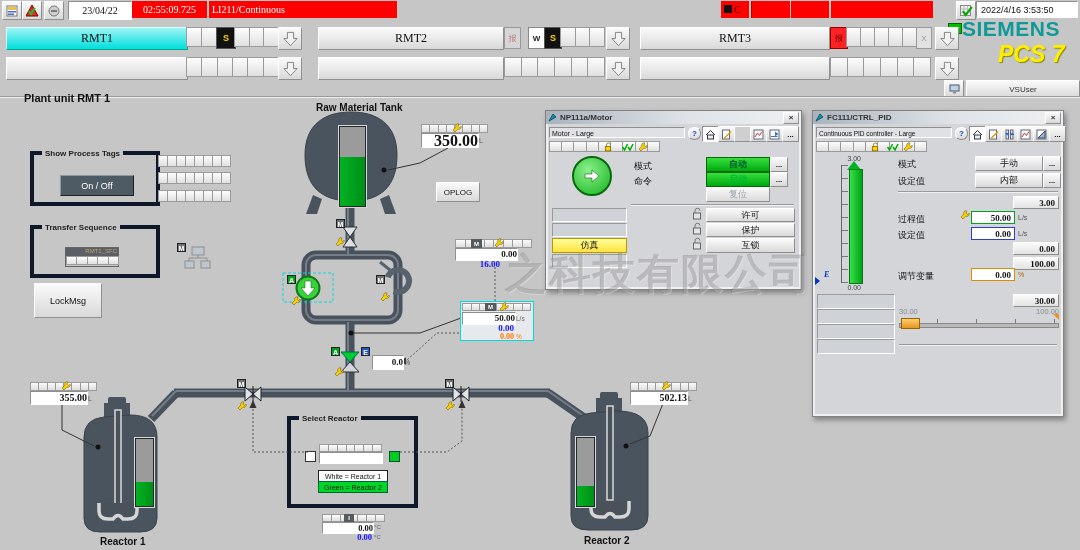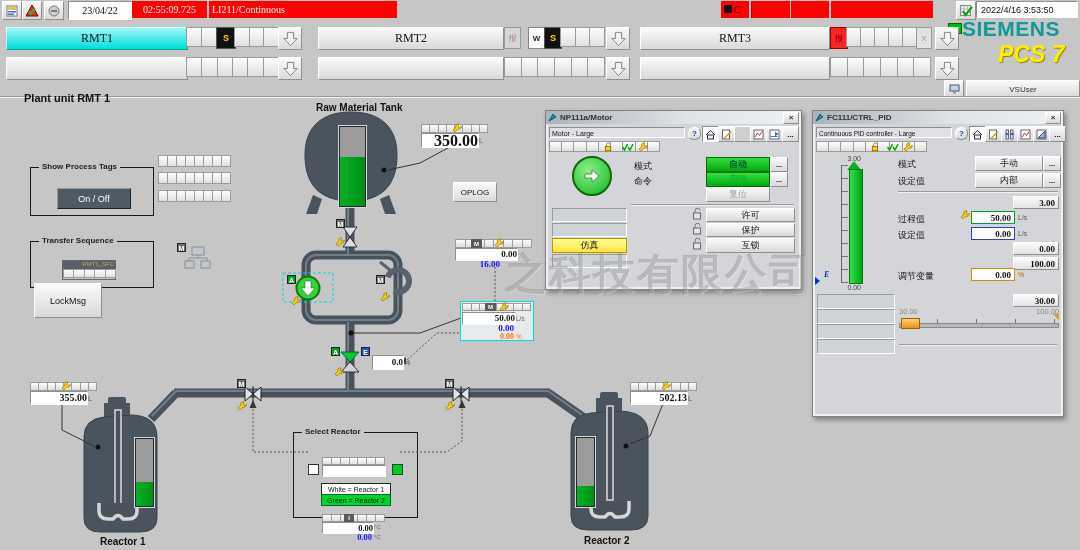--- a/index.html
+++ b/index.html
@@ -12,21 +12,21 @@
   .red{background:#ff0000;color:#fff;}
   .cells{display:flex;}
   .cells i{flex:1;background:linear-gradient(180deg,#fdfdfd,#e0e0e0);border:1px solid #9b9b9b;margin-right:-1px;}
   .btxt{display:flex;align-items:center;justify-content:center;}
   .val{font-family:"Liberation Serif",serif;font-weight:bold;text-align:right;}
   .badge{position:absolute;width:9px;height:9px;font:bold 7px "Liberation Sans",sans-serif;
          text-align:center;line-height:9px;border:1px solid #222;box-sizing:border-box;color:#fff;}
   .bm{background:#6d7277;} .ba{background:#00a41c;} .be{background:#1d57c8;}
   .gauge{position:absolute;background:#9b9b9b;border:1px solid #24292e;box-shadow:0 0 0 1px #d8d8d8;}
   .gfill{position:absolute;left:0;right:0;bottom:0;background:linear-gradient(90deg,#00b321,#008f18);}
-  .grp{position:absolute;border:1px solid #0f172a;margin-top:16px;}
+  .grp{position:absolute;border:4px solid #0f172a;}
   .grp>u{position:absolute;top:-6px;left:8px;background:#c6c6c6;padding:0 3px;
          font:bold 8px "Liberation Sans",sans-serif;text-decoration:none;color:#222;}
   .fp{position:absolute;background:#d3d5d9;border:1px solid #828282;outline:2px solid #eef0f2;outline-offset:-3px;
       box-shadow:2px 3px 5px rgba(0,0,0,.35);z-index:5;}
   .fp-title{position:absolute;left:0;top:0;right:0;height:13px;display:flex;align-items:center;gap:3px;
       padding:0 2px;background:linear-gradient(90deg,#aab3bd,#dfe3e7 55%,#eef0f3);
       font:bold 8px "Liberation Sans",sans-serif;color:#333;}
   .tool{position:absolute;width:15px;height:14px;}
   .numf{background:linear-gradient(180deg,#fbfbfb,#e2e2e2);border:1px solid;border-color:#fff #8d8d8d #8d8d8d #fff;
         font:bold 9px "Liberation Serif",serif;text-align:right;padding-right:3px;box-sizing:border-box;}
@@ -352,21 +352,21 @@
           <i></i>
           <i></i>
         </div>
     </div>
   </div>
   <div class="badge bm" style="left:177px;top:243px">M</div>
 
   <div class="abs raised btxt" style="left:34px;top:283px;width:66px;height:33px;font-size:9px">LockMsg</div>
 
   <div class="abs" style="left:316px;top:102px;font:bold 10px 'Liberation Sans',sans-serif">Raw Material Tank</div>
-  <div class="abs raised btxt" style="left:453px;top:182px;width:42px;height:18px;font-size:8px">OPLOG</div>
+  <div class="abs raised btxt" style="left:436px;top:182px;width:42px;height:18px;font-size:8px">OPLOG</div>
 
   <div class="mini-h" style="left:421px;top:124px;width:66px;height:9px;z-index:3">
       <i></i>
       <i></i>
       <i></i>
       <i></i>
       <i></i>
       <i></i>
       <i></i>
       <i></i>
@@ -476,21 +476,21 @@
     </div>
   <svg class="abs" style="left:661px;top:381px;z-index:4" width="10" height="10" viewBox="0 0 11 11">
       <path d="M7.5,1 a2.6,2.6 0 0,0 -3.2,3.6 L1.2,7.8 3.2,9.8 6.4,6.7 a2.6,2.6 0 0,0 3.6,-3.2 L8.3,5.2 6.8,3.7 Z" fill="#ffd400" stroke="#7a6000" stroke-width=".7"></path>
     </svg>
   <div class="abs sunk val" style="left:630px;top:391px;width:56px;height:12px;font-size:10px;line-height:12px;z-index:3">502.13</div>
   <div class="abs" style="left:688px;top:395px;font-size:7px;color:#555;z-index:3">L</div>
 
   <div class="abs" style="left:100px;top:536px;font:bold 10px 'Liberation Sans',sans-serif">Reactor 1</div>
   <div class="abs" style="left:584px;top:535px;font:bold 10px 'Liberation Sans',sans-serif">Reactor 2</div>
 
-  <div class="grp" style="left:293px;top:416px;width:123px;height:84px">
+  <div class="grp" style="left:287px;top:416px;width:123px;height:84px">
     <u>Select Reactor</u>
     <div class="abs" style="left:14px;top:31px;width:9px;height:9px;background:#fff;border:1px solid #333"></div>
     <div class="abs cells" style="left:28px;top:24px;width:62px;height:8px">
         <i></i>
         <i></i>
         <i></i>
         <i></i>
         <i></i>
         <i></i>
         <i></i>

